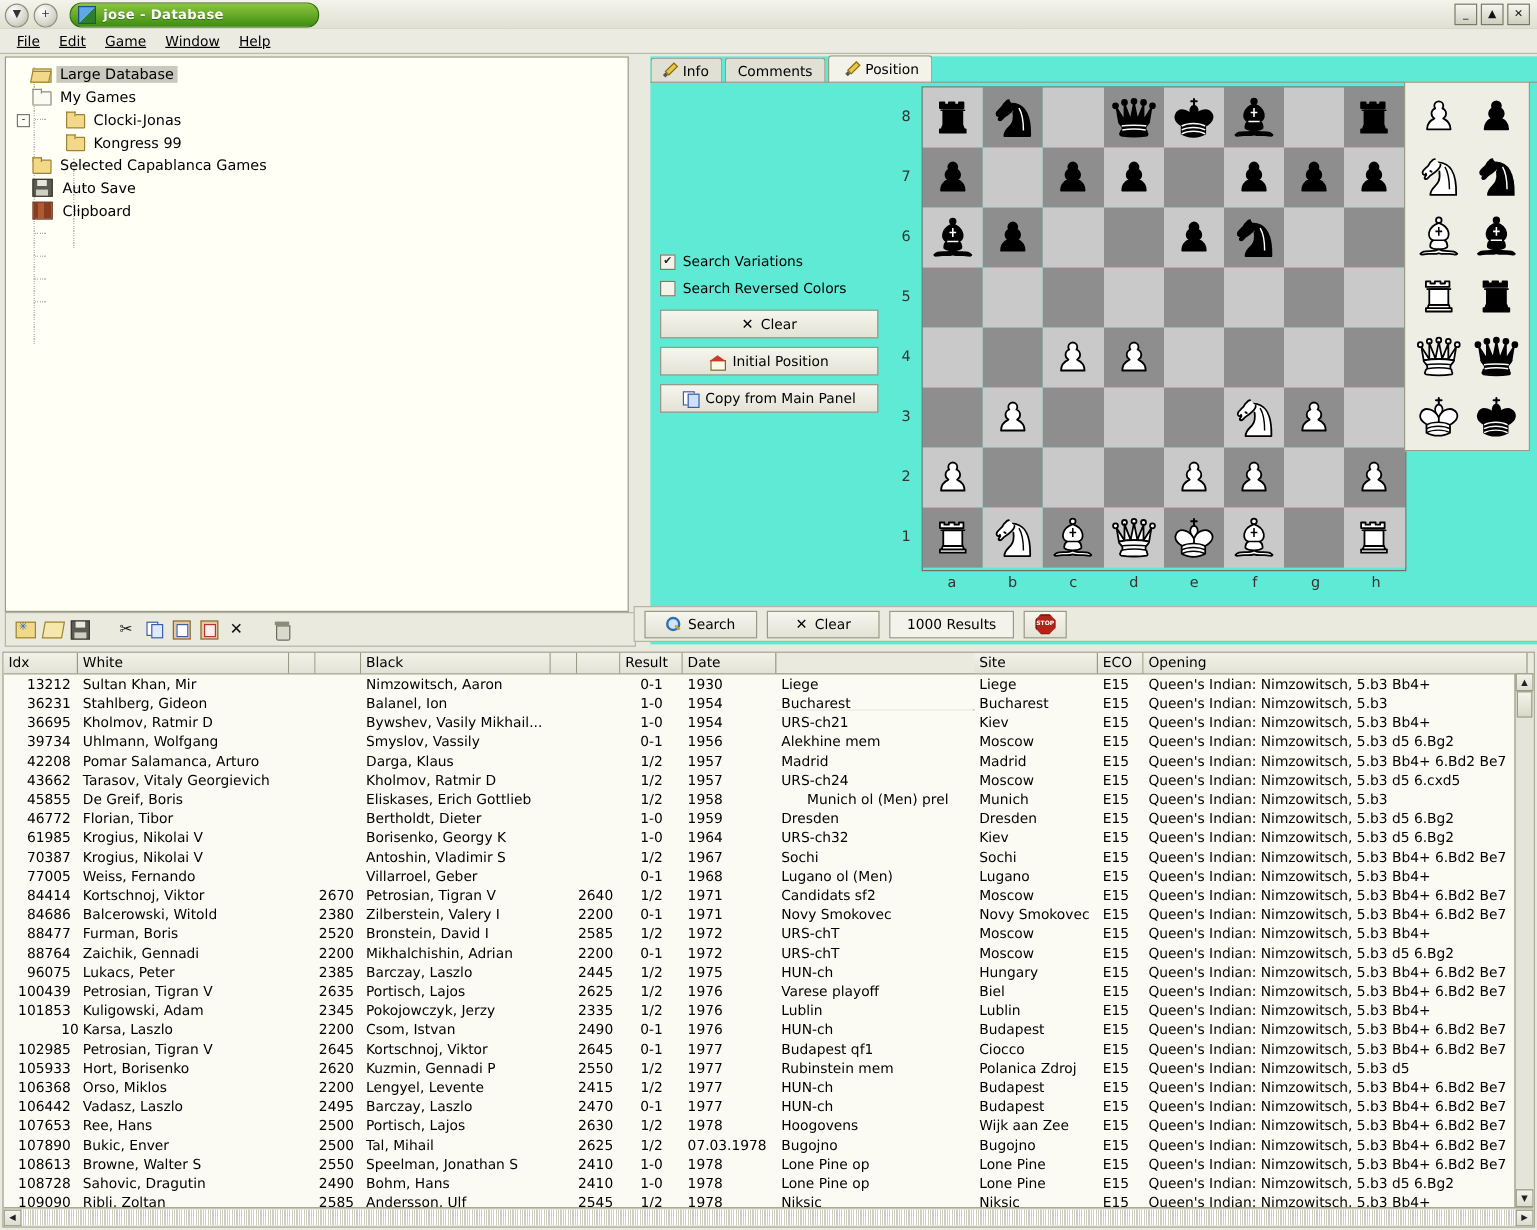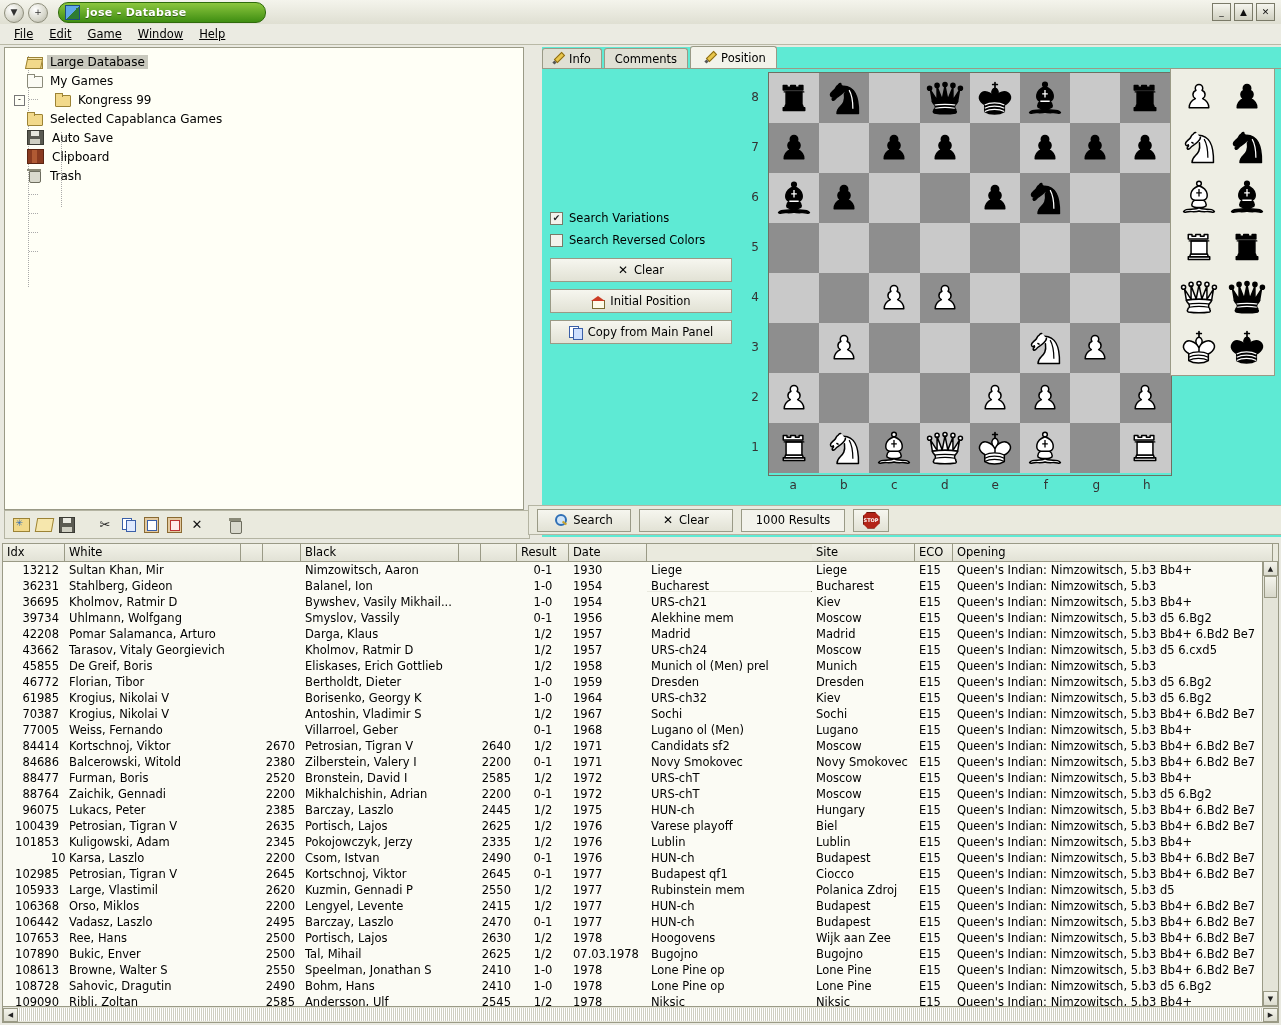--- a/index.html
+++ b/index.html
@@ -235,20 +235,24 @@
           <span class="fico folderopen"></span>
           <span class="lbl">Large Database</span>
         </div>
         <div class="tline-h" style="top: 51px;"></div>
         <div class="expander" style="top: 47px;">-</div>
         <div class="trow">
           <span class="fico folderwhite"></span>
           <span class="lbl">My Games</span>
         </div>
         <div class="tline-h2" style="top: 70px;"></div>
+        <div class="trow ind">
+          <span class="fico folder"></span>
+          <span class="lbl">Clocki-Jonas</span>
+        </div>
         <div class="tline-h2" style="top: 89px;"></div>
         <div class="trow ind">
           <span class="fico folder"></span>
           <span class="lbl">Kongress 99</span>
         </div>
         <div class="tline-h2" style="top: 108px;"></div>
         <div class="tline-h2" style="top: 127px;"></div>
         <div class="tline-h" style="top: 146px;"></div>
         <div class="trow">
           <span class="fico folder"></span>
@@ -258,24 +262,20 @@
         <div class="trow">
           <span class="fico disk"></span>
           <span class="lbl">Auto Save</span>
         </div>
         <div class="tline-h" style="top: 184px;"></div>
         <div class="trow">
           <span class="fico clip"></span>
           <span class="lbl">Clipboard</span>
         </div>
         <div class="tline-h" style="top: 203px;"></div>
-        <div class="trow">
-          <span class="fico trash"></span>
-          <span class="lbl">Trash</span>
-        </div>
       </div>
   </div>
 
   <div class="ltoolbar">
     <div class="tbtn">
         <span class="ic-newfolder"></span>
       </div>
     <div class="tbtn">
         <span class="ic-openfolder"></span>
       </div>
@@ -924,21 +924,21 @@
         <div class="tr">
           <div class="td num" style="width: 62px;">45855</div>
           <div class="td" style="width: 176px;">De Greif, Boris</div>
           <div class="td num" style="width: 22px;"></div>
           <div class="td num" style="width: 38px;"></div>
           <div class="td" style="width: 158px;">Eliskases, Erich Gottlieb</div>
           <div class="td num" style="width: 22px;"></div>
           <div class="td num" style="width: 36px;"></div>
           <div class="td ctr" style="width: 52px;">1/2</div>
           <div class="td" style="width: 78px;">1958</div>
-          <div class="td" style="width: 165px;">Munich ol (Men) prel</div>
+          <div class="td" style="width: 165px; text-align: center;">Munich ol (Men) prel</div>
           <div class="td" style="width: 103px;">Munich</div>
           <div class="td" style="width: 38px;">E15</div>
           <div class="td" style="width: 320px;">Queen's Indian: Nimzowitsch, 5.b3</div>
         </div>
         <div class="tr">
           <div class="td num" style="width: 62px;">46772</div>
           <div class="td" style="width: 176px;">Florian, Tibor</div>
           <div class="td num" style="width: 22px;"></div>
           <div class="td num" style="width: 38px;"></div>
           <div class="td" style="width: 158px;">Bertholdt, Dieter</div>
@@ -1126,21 +1126,21 @@
           <div class="td num" style="width: 36px;">2645</div>
           <div class="td ctr" style="width: 52px;">0-1</div>
           <div class="td" style="width: 78px;">1977</div>
           <div class="td" style="width: 165px;">Budapest qf1</div>
           <div class="td" style="width: 103px;">Ciocco</div>
           <div class="td" style="width: 38px;">E15</div>
           <div class="td" style="width: 320px;">Queen's Indian: Nimzowitsch, 5.b3 Bb4+ 6.Bd2 Be7</div>
         </div>
         <div class="tr">
           <div class="td num" style="width: 62px;">105933</div>
-          <div class="td" style="width: 176px;">Large, Vlastimil</div>
+          <div class="td" style="width: 176px;">Hort, Borisenko</div>
           <div class="td num" style="width: 22px;"></div>
           <div class="td num" style="width: 38px;">2620</div>
           <div class="td" style="width: 158px;">Kuzmin, Gennadi P</div>
           <div class="td num" style="width: 22px;"></div>
           <div class="td num" style="width: 36px;">2550</div>
           <div class="td ctr" style="width: 52px;">1/2</div>
           <div class="td" style="width: 78px;">1977</div>
           <div class="td" style="width: 165px;">Rubinstein mem</div>
           <div class="td" style="width: 103px;">Polanica Zdroj</div>
           <div class="td" style="width: 38px;">E15</div>

